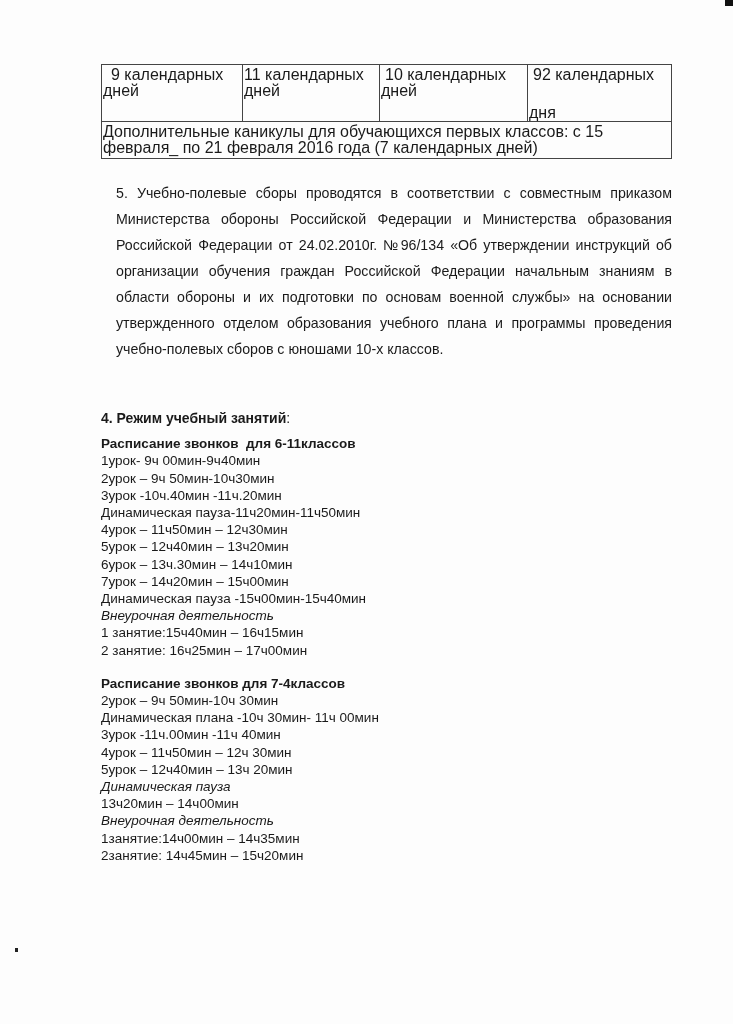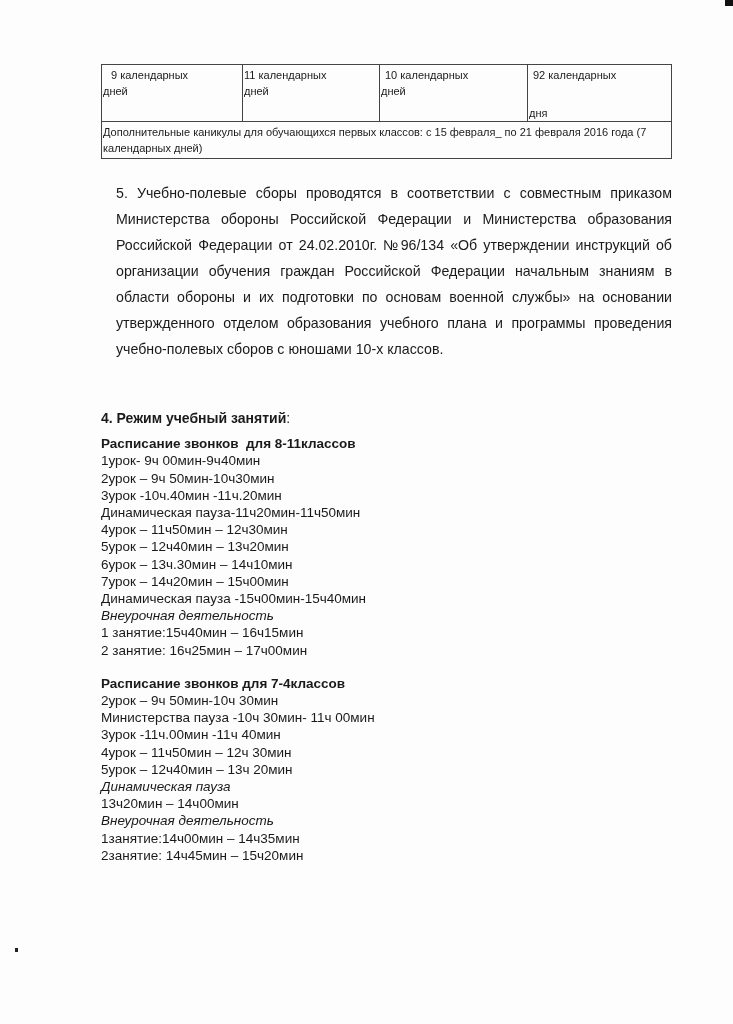--- a/index.html
+++ b/index.html
@@ -5,21 +5,21 @@
   html, body { margin: 0; padding: 0; }
   body {
     width: 733px; height: 1024px; background: #fdfdfd; position: relative; overflow: hidden;
     font-family: "Liberation Sans", sans-serif; color: #1a1a1a;
   }
   .corner-mark { position: absolute; right: 0; top: 0; width: 8px; height: 6px; background: #111; }
   .speck { position: absolute; left: 15px; top: 948px; width: 3px; height: 4px; background: #222; }
 
   table.vac {
     position: absolute; left: 101px; top: 64px; width: 571px;
-    border-collapse: collapse; font-size: 11px; line-height: 16px;
+    border-collapse: collapse; font-size: 16px; line-height: 16px;
   }
   table.vac td { border: 1px solid #444; vertical-align: top; padding: 2px 1px 0 1px; }
   table.vac tr.r1 td { height: 54px; }
   table.vac tr.r2 td { height: 34px; padding-top: 2px; }
   .c1 { width: 138px; } .c2 { width: 134px; } .c3 { width: 145px; }
   .cell4 { position: relative; }
   .cell4 .tail { position: absolute; left: 1px; bottom: 0; }
   .indent { padding-left: 8px; display: inline-block; }
   .indent2 { padding-left: 4px; display: inline-block; }
 
@@ -66,42 +66,42 @@
     <td colspan="4">Дополнительные каникулы для обучающихся первых классов: с 15 февраля_ по 21 февраля 2016 года (7 календарных дней)</td>
   </tr>
 </tbody>
   </table>
 
 <div class="para5">5. Учебно-полевые сборы проводятся в соответствии с совместным приказом Министерства обороны Российской Федерации и Министерства образования Российской Федерации от 24.02.2010г. №96/134 «Об утверждении инструкций об организации обучения граждан Российской Федерации начальным знаниям в области обороны и их подготовки по основам военной службы» на основании утвержденного отделом образования учебного плана и программы проведения учебно-полевых сборов с юношами 10-х классов.</div>
 
 <div class="sec6">
   <div class="h"><span>4. Режим учебный занятий</span><span class="colon">:</span></div>
 
-  <div class="sub" style="white-space:pre">Расписание звонков  для 8-11классов</div>
+  <div class="sub" style="white-space:pre">Расписание звонков  для 6-11классов</div>
   <div>
     <div class="line">1урок- 9ч 00мин-9ч40мин</div>
     <div class="line">2урок – 9ч 50мин-10ч30мин</div>
     <div class="line">3урок -10ч.40мин -11ч.20мин</div>
     <div class="line">Динамическая пауза-11ч20мин-11ч50мин</div>
     <div class="line">4урок – 11ч50мин – 12ч30мин</div>
     <div class="line">5урок – 12ч40мин – 13ч20мин</div>
     <div class="line">6урок – 13ч.30мин – 14ч10мин</div>
     <div class="line">7урок – 14ч20мин – 15ч00мин</div>
     <div class="line">Динамическая пауза -15ч00мин-15ч40мин</div>
     <div class="it">Внеурочная деятельность</div>
     <div class="line">1 занятие:15ч40мин – 16ч15мин</div>
     <div class="line">2 занятие: 16ч25мин – 17ч00мин</div>
   </div>
 
   <div class="gap"></div>
 
   <div class="sub" style="margin-top:0">Расписание звонков для 7-4классов</div>
   <div>
     <div class="line">2урок – 9ч 50мин-10ч 30мин</div>
-    <div class="line">Министерства пауза -10ч 30мин- 11ч 00мин</div>
+    <div class="line">Динамическая плана -10ч 30мин- 11ч 00мин</div>
     <div class="line">3урок -11ч.00мин -11ч 40мин</div>
     <div class="line">4урок – 11ч50мин – 12ч 30мин</div>
     <div class="line">5урок – 12ч40мин – 13ч 20мин</div>
     <div class="it">Динамическая пауза</div>
     <div class="line">13ч20мин – 14ч00мин</div>
     <div class="it">Внеурочная деятельность</div>
     <div class="line">1занятие:14ч00мин – 14ч35мин</div>
     <div class="line">2занятие: 14ч45мин – 15ч20мин</div>
   </div>
 </div>

